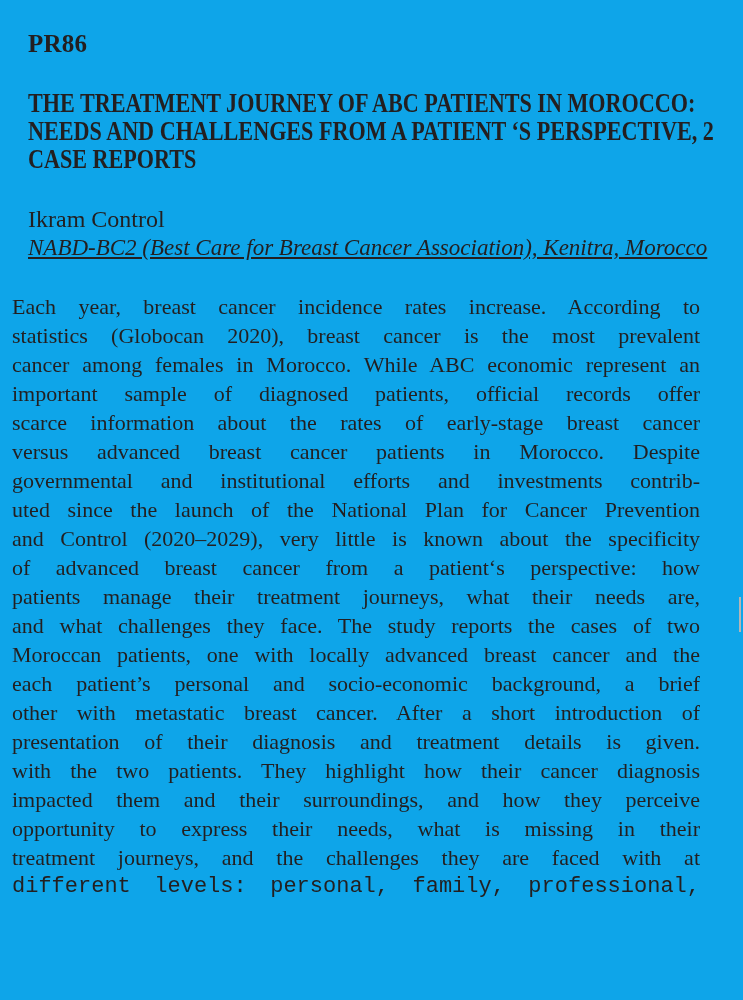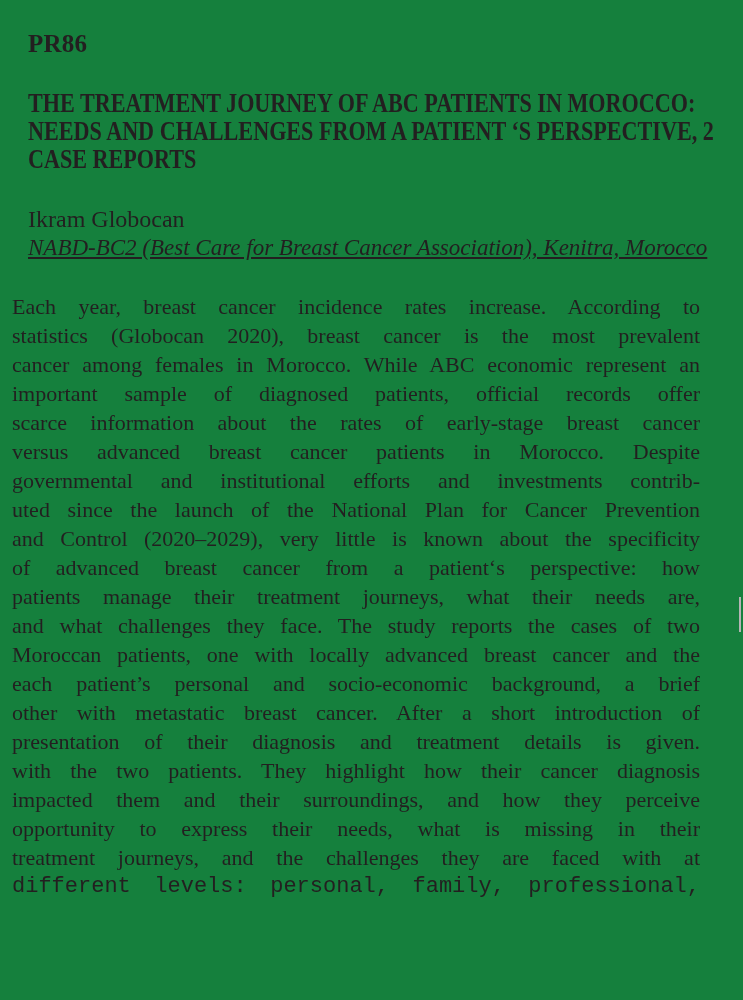--- a/index.html
+++ b/index.html
@@ -4,21 +4,21 @@
 <style>
   html, body {
     margin: 0;
     padding: 0;
     background: #ffffff;
   }
   .page {
     position: relative;
     width: 743px;
     height: 1000px;
-    background: #15803d;
+    background: #0ea5e9;
     color: #231f20;
     font-family: "Liberation Serif", serif;
     overflow: hidden;
   }
   .abstract-id {
     position: absolute;
     left: 28px;
     top: 31px;
     font-weight: bold;
     font-size: 25px;
@@ -91,21 +91,21 @@
 <div class="page">
 
   <div class="abstract-id">PR86</div>
 
   <div class="title-block">
       <div>THE TREATMENT JOURNEY OF ABC PATIENTS IN MOROCCO:</div>
       <div>NEEDS AND CHALLENGES FROM A PATIENT ‘S PERSPECTIVE, 2</div>
       <div>CASE REPORTS</div>
     </div>
 
-  <div class="author">Ikram Globocan</div>
+  <div class="author">Ikram Control</div>
 
   <div class="affiliation">NABD-BC2 (Best Care for Breast Cancer Association), Kenitra, Morocco</div>
 
   <div class="abstract-body">
       <div class="body-line">Each year, breast cancer incidence rates increase. According to</div>
       <div class="body-line">statistics (Globocan 2020), breast cancer is the most prevalent</div>
       <div class="body-line">cancer among females in Morocco. While ABC economic represent an</div>
       <div class="body-line">important sample of diagnosed patients, official records offer</div>
       <div class="body-line">scarce information about the rates of early-stage breast cancer</div>
       <div class="body-line">versus advanced breast cancer patients in Morocco. Despite</div>

